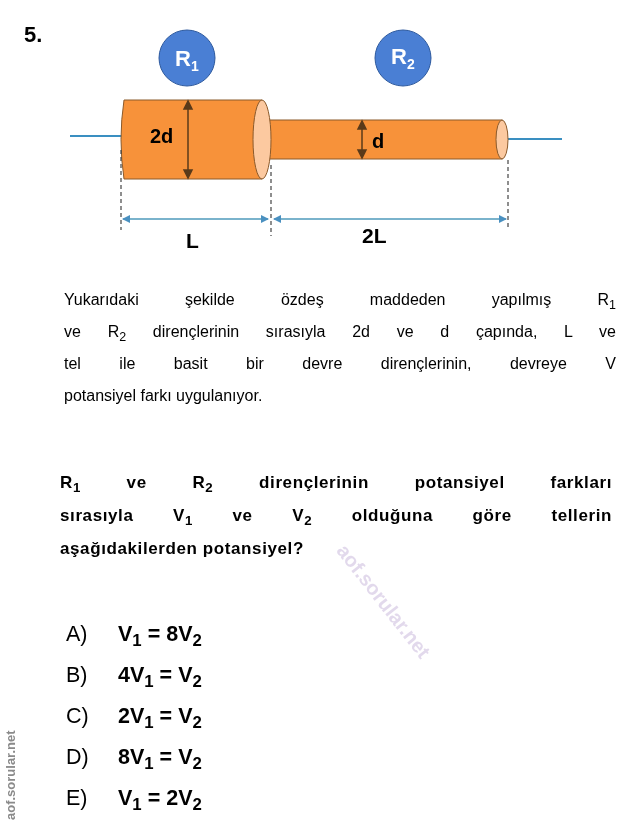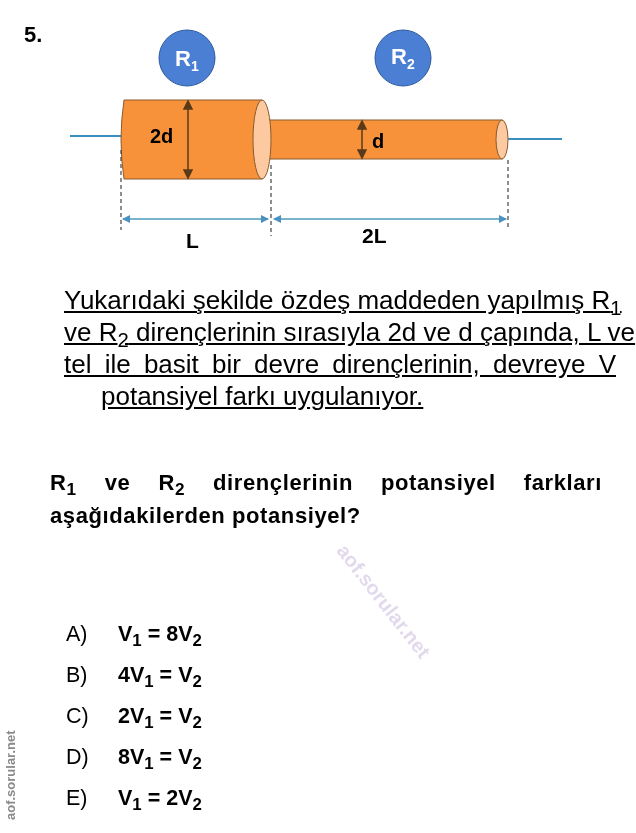--- a/index.html
+++ b/index.html
@@ -1,22 +1,22 @@
 <!DOCTYPE html>
 <html><head>
   <meta charset="utf-8">
   <style>
     html, body { margin: 0; padding: 0; background: #ffffff; }
     body { width: 636px; height: 833px; position: relative; overflow: hidden; font-family: "Liberation Sans", sans-serif; color: #000; }
     .qnum { position: absolute; left: 24px; top: 22px; font-size: 22px; font-weight: bold; }
     .diagram { position: absolute; left: 0; top: 0; width: 636px; height: 270px; }
-    .para { position: absolute; left: 64px; top: 284px; width: 552px; font-size: 26px; line-height: 32px; text-align: justify; text-decoration: underline; }
+    .para { position: absolute; left: 64px; top: 284px; width: 552px; font-size: 16px; line-height: 32px; text-align: justify; }
     .para .line { display: block; text-align: justify; text-align-last: justify; height: 32px; white-space: nowrap; }
-    .para .line.last { text-align-last: left; margin-left: 37px; }
-    .question { position: absolute; left: 50px; top: 466px; width: 552px; font-size: 22px; line-height: 33px; font-weight: bold; letter-spacing: 0.6px; }
+    .para .line.last { text-align-last: left; }
+    .question { position: absolute; left: 60px; top: 466px; width: 552px; font-size: 17px; line-height: 33px; font-weight: bold; letter-spacing: 0.6px; }
     .question .line { display: block; text-align: justify; text-align-last: justify; height: 33px; white-space: nowrap; }
     .question .line.last { text-align-last: left; }
     sub { font-size: 0.78em; vertical-align: -0.32em; line-height: 0; }
     .options { position: absolute; left: 66px; top: 614px; font-size: 21.5px; }
     .option { height: 41px; display: flex; align-items: center; }
     .opt-letter { width: 52px; display: inline-block; }
     .opt-text { display: inline-block; font-weight: bold; }
     .watermark { position: absolute; left: 350px; top: 540px; transform: rotate(52deg); transform-origin: left top; color: #d9cde6; font-size: 20px; font-weight: bold; white-space: nowrap; opacity: 0.75; }
     .side-wm { position: absolute; left: 3px; top: 820px; transform: rotate(-90deg); transform-origin: left top; color: #8a8a8a; font-size: 13px; font-weight: bold; white-space: nowrap; }
   </style>
@@ -78,20 +78,21 @@
 
 <div class="para">
   <span class="line"><span>Yukarıdaki şekilde özdeş maddeden yapılmış R</span><sub>1</sub></span>
   <span class="line"><span>ve R</span><sub>2</sub><span> dirençlerinin sırasıyla 2d ve d çapında, L ve</span></span>
   <span class="line">tel ile basit bir devre dirençlerinin, devreye V</span>
   <span class="line last">potansiyel farkı uygulanıyor.</span>
 </div>
 
 <div class="question">
   <span class="line"><span>R</span><sub>1</sub><span> ve R</span><sub>2</sub><span> dirençlerinin potansiyel farkları</span></span>
+  <span class="line"><span>sırasıyla V</span><sub>1</sub><span> ve V</span><sub>2</sub><span> olduğuna göre tellerin</span></span>
   <span class="line last">aşağıdakilerden potansiyel?</span>
 </div>
 
 <div class="options">
   <div class="option">
     <span class="opt-letter">A)</span>
     <span class="opt-text"><span>V</span><sub>1</sub><span> = 8V</span><sub>2</sub></span>
   </div>
   <div class="option">
     <span class="opt-letter">B)</span>

